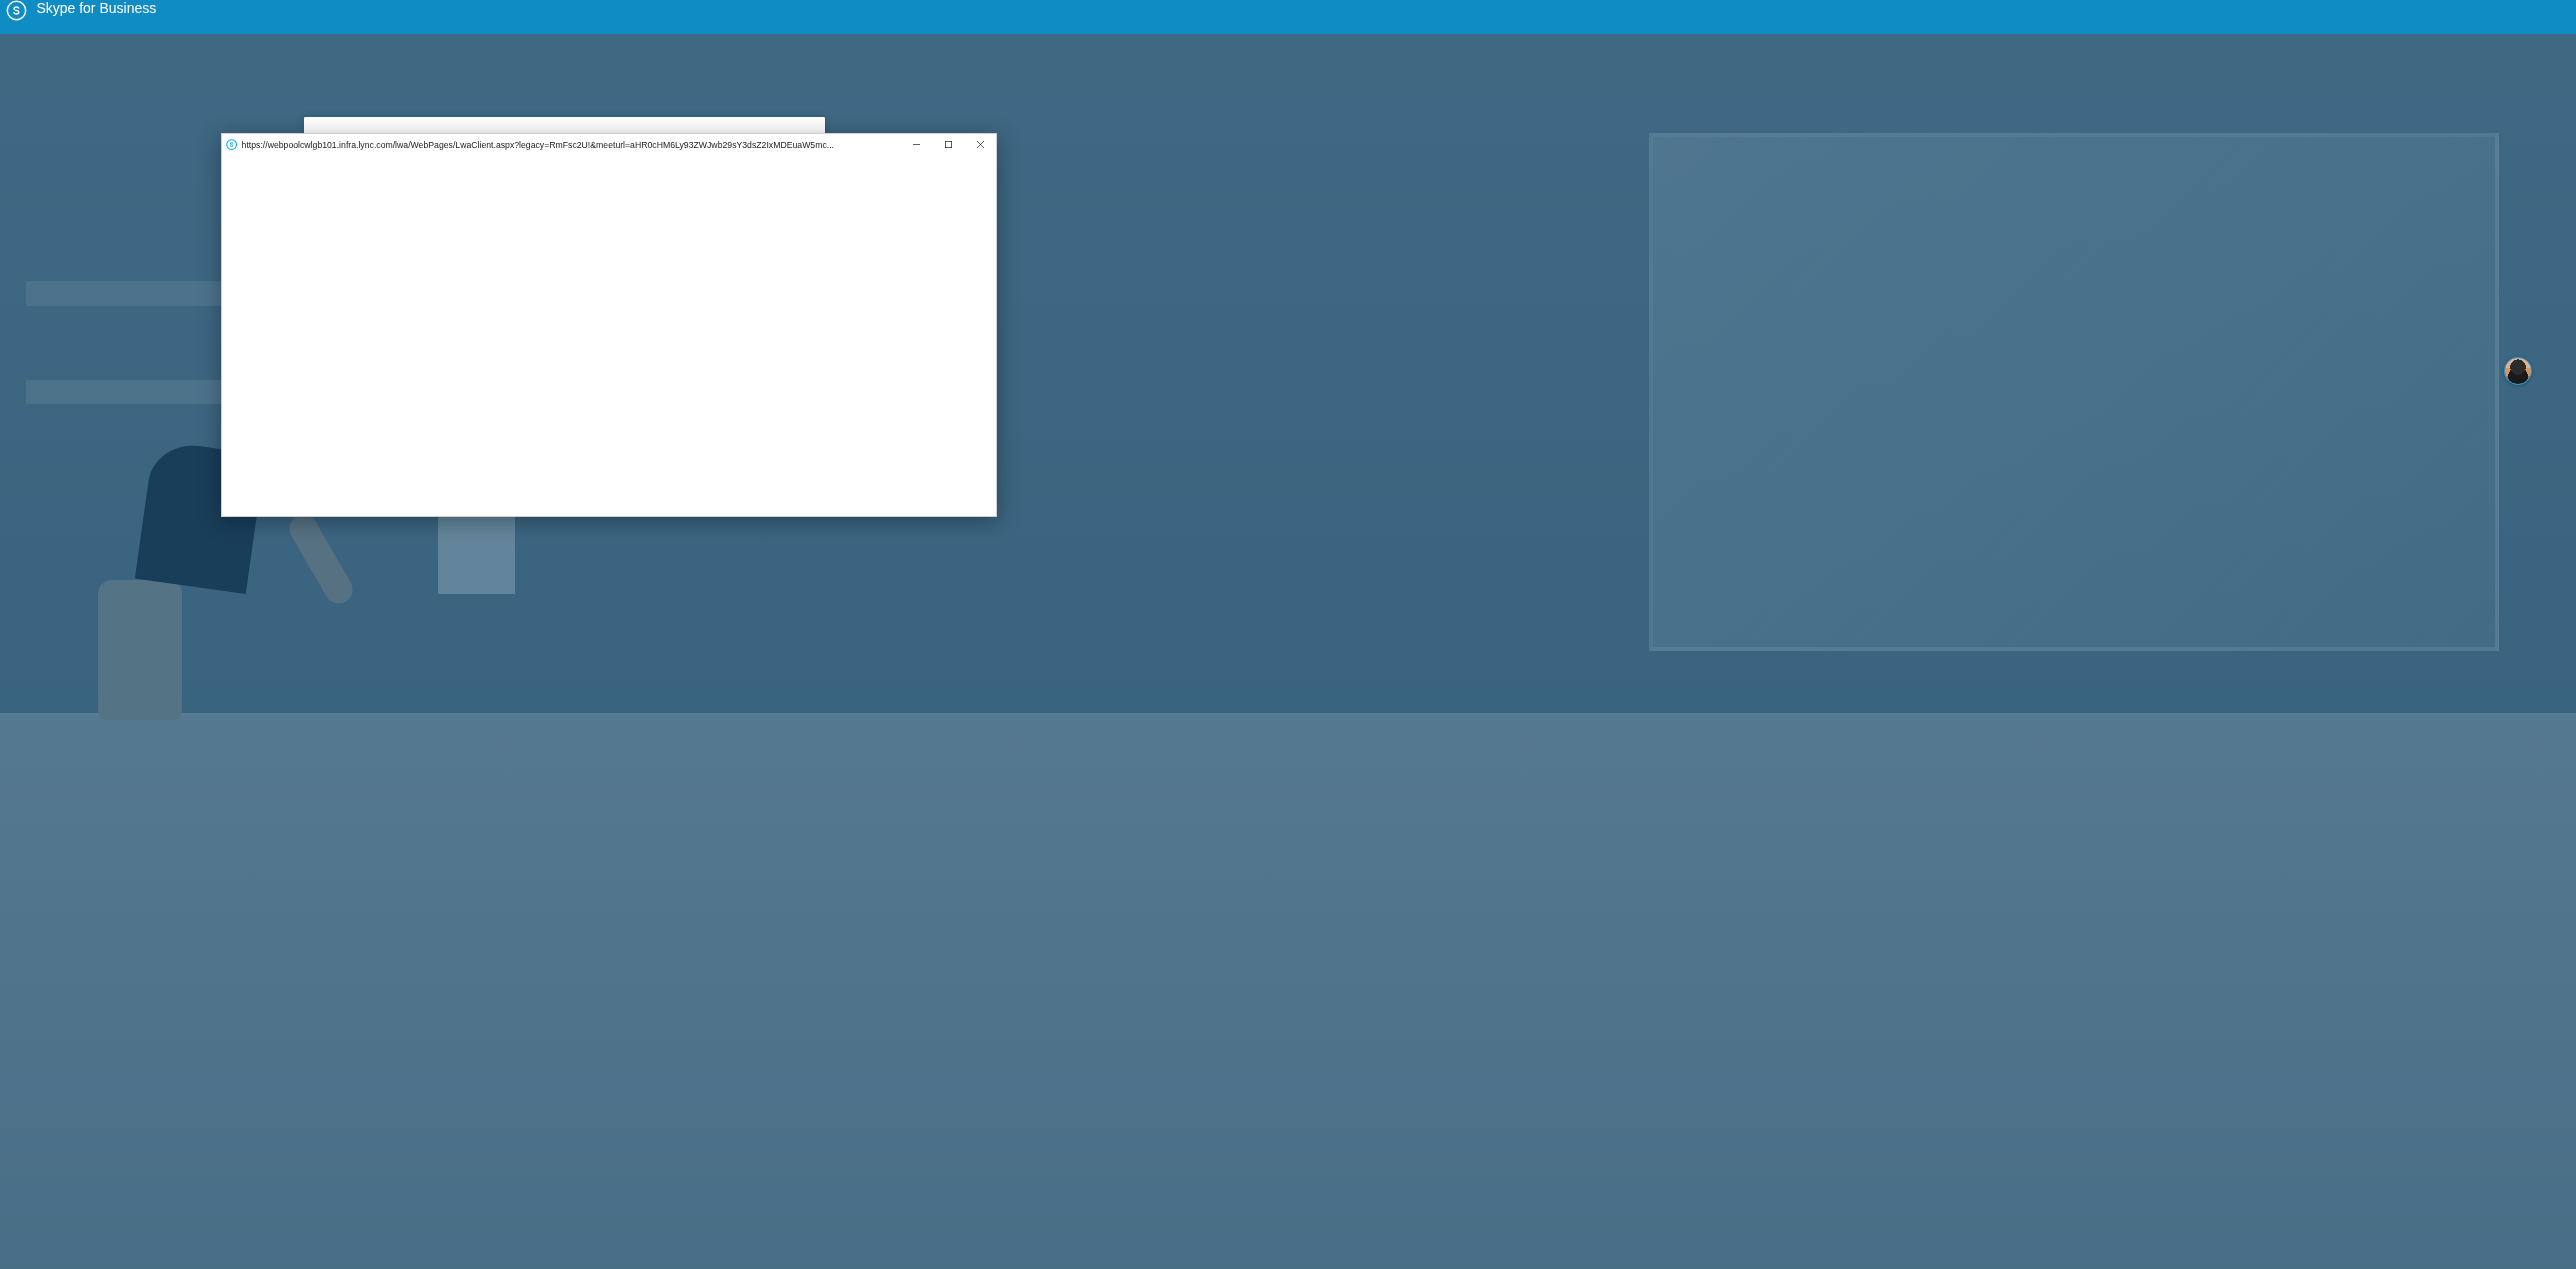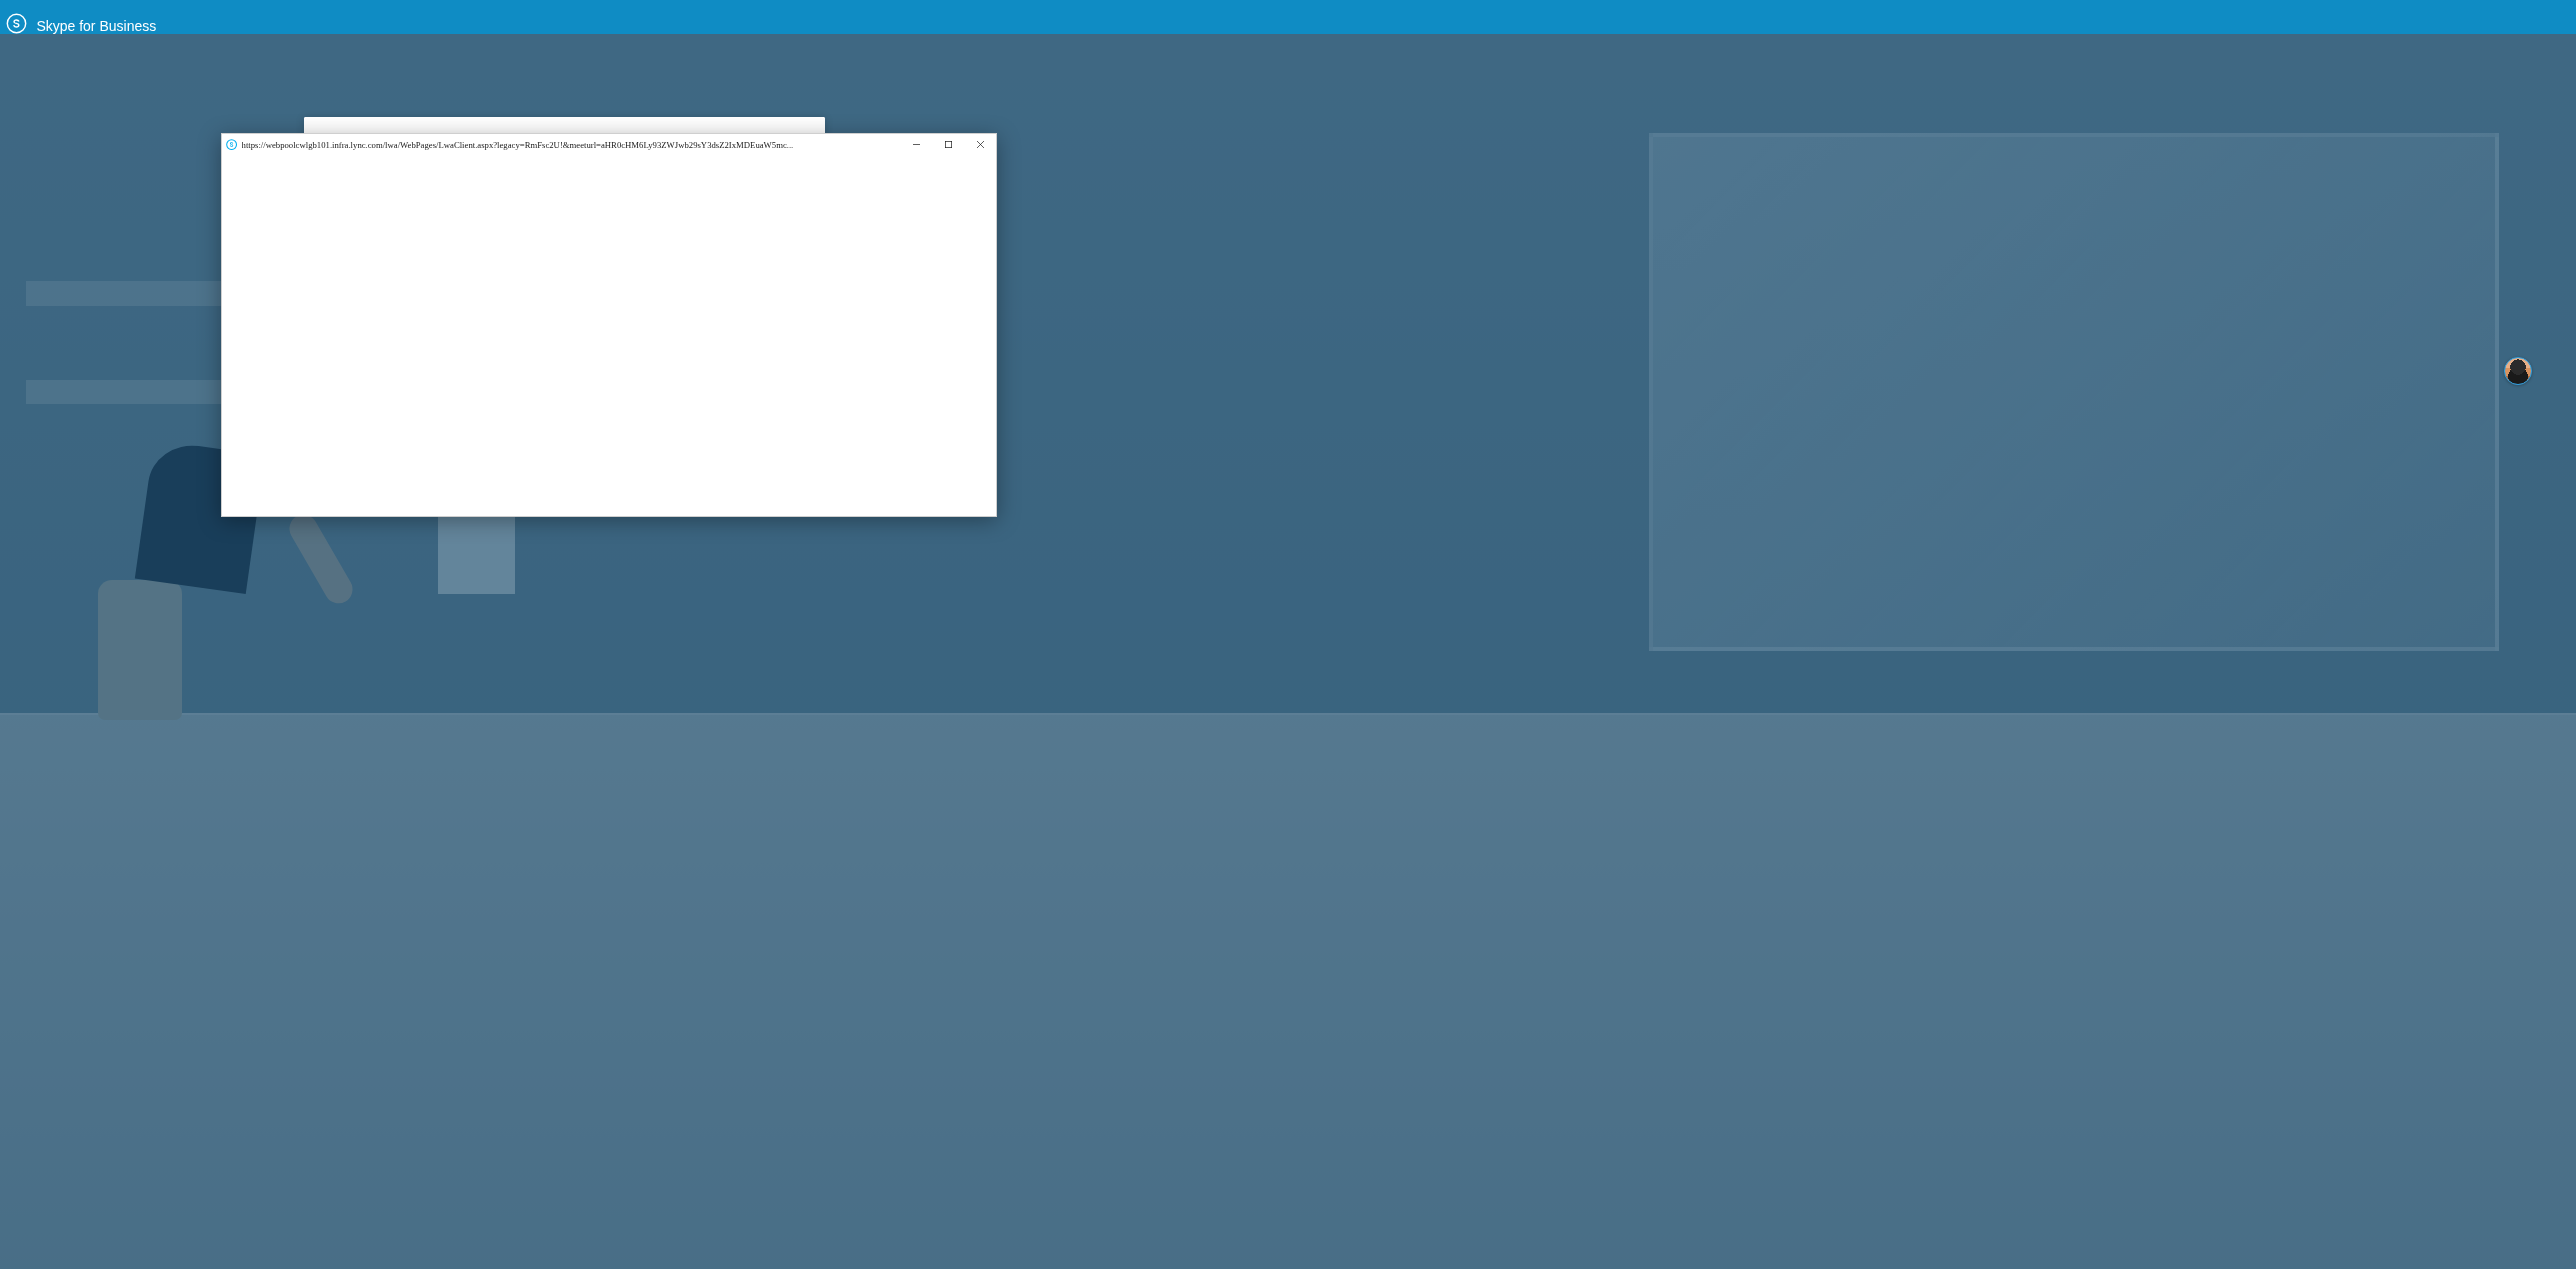--- a/index.html
+++ b/index.html
@@ -6,41 +6,40 @@
   html, body { width: 100%; height: 100%; overflow: hidden; font-family: "Segoe UI", Arial, sans-serif; }
   body { background: #e5e5e5; }
 
   
   .app-header {
     position: absolute;
     top: 0; left: 0; right: 0;
     height: 34px;
     background: #0f8cc4;
     display: flex;
-    align-items: flex-end;
+    align-items: flex-start;
     padding-left: 5.6px;
     color: #ffffff;
     font-size: 14px;
     font-weight: 400;
     z-index: 1;
   }
   .app-header .logo {
     width: 21px; height: 21px;
     margin-right: 9.8px;
     display: flex; align-items: center; justify-content: center;
   }
   .app-header .logo svg { width: 21px; height: 21px; }
 
   
   .hero {
     position: absolute;
     top: 34px; left: 0; right: 0; bottom: 0;
     overflow: hidden;
     background: linear-gradient(to bottom, #30607f 0%, #3a6d8c 100%);
-    font-family: Liberation Serif, serif;
   }
 
   
   .scene {
     position: absolute; inset: 0;
     filter: saturate(0.6) contrast(0.9);
   }
   .scene .wall { position:absolute; top:0; left:0; right:0; height:55%; background: linear-gradient(to bottom, #7ea2b6 0%, #6d94aa 100%); }
   .scene .desk { position:absolute; left:0; right:0; bottom:0; height:45%; background: linear-gradient(to bottom, #c9cfcf 0%, #9fb1b9 100%); }
   .scene .hline { position:absolute; left:0; right:0; top:55%; height:1.4px; background:rgba(255,255,255,0.35); }

